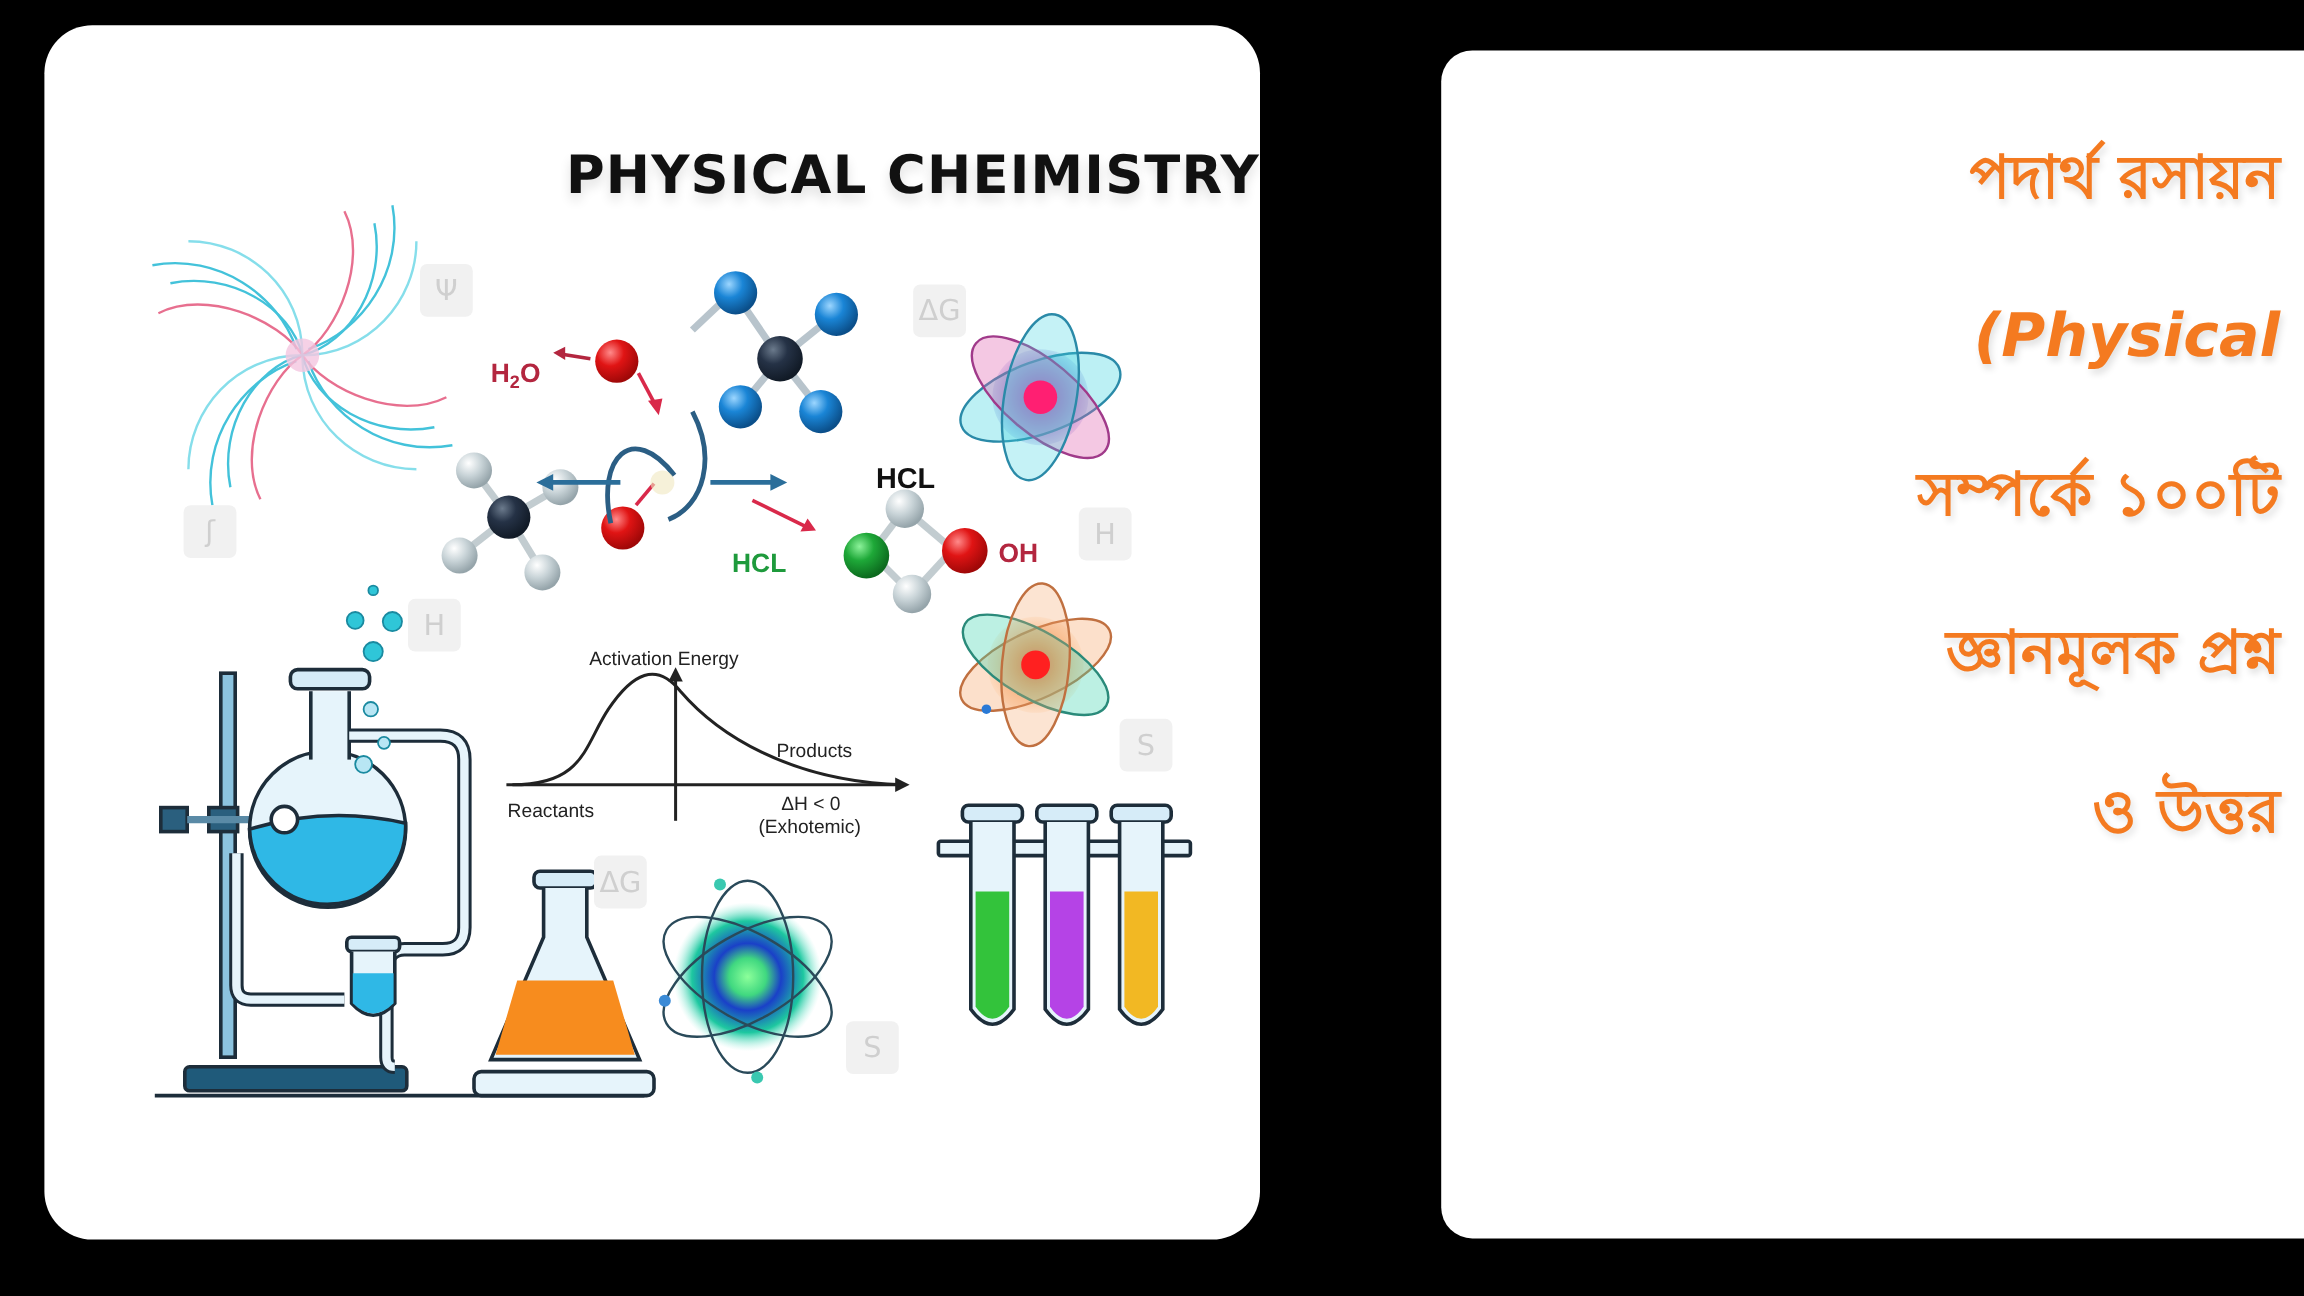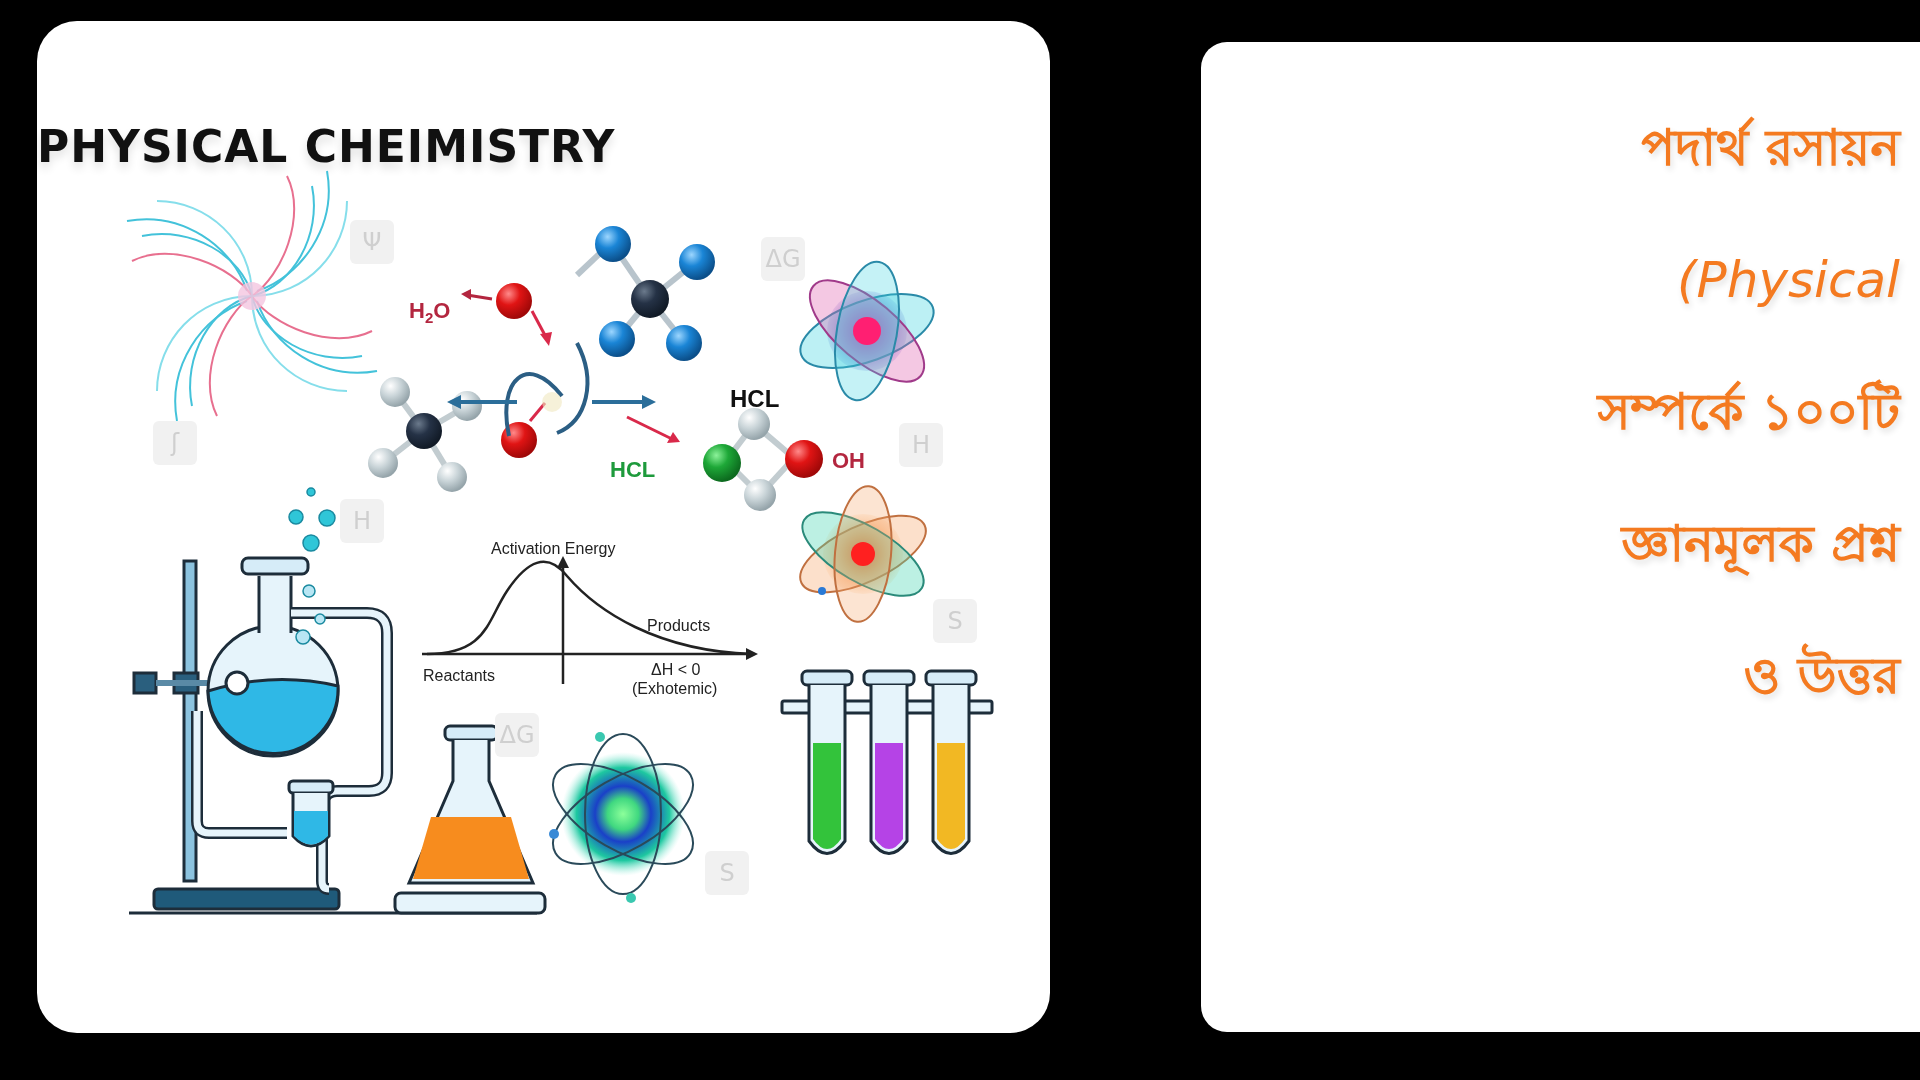--- a/index.html
+++ b/index.html
@@ -9,39 +9,39 @@
   }
   .card-left {
     position: absolute; left: 37px; top: 21px; width: 1013px; height: 1012px;
     background: #ffffff; border-radius: 40px; overflow: hidden;
   }
   .card-right {
     position: absolute; left: 1201px; top: 42px; width: 760px; height: 990px;
     background: #ffffff; border-radius: 26px; overflow: hidden;
   }
   .main-title {
-    position: absolute; left: 0; right: 0; top: 100px; text-align: left;
+    position: absolute; left: 0; right: 0; top: 100px; text-align: right;
     font-family: "DejaVu Sans", sans-serif; font-weight: bold; font-size: 44px;
     letter-spacing: 1px; color: #111111;
     text-shadow: 0 6px 10px rgba(0,0,0,0.12);
   }
   .illus { position: absolute; left: 0; top: 0; width: 1013px; height: 1012px; }
   .tile {
     position: absolute; width: 44px; height: 44px; background: #f1f1f1; border-radius: 6px;
     color: #cfcfcf; font-family: "DejaVu Sans", sans-serif; font-size: 24px;
     display: flex; align-items: center; justify-content: center;
   }
   .svg-label { font-family: "Liberation Sans", sans-serif; }
   .bn-title {
     position: absolute; right: 61px; top: 40px; width: 640px; text-align: right;
     color: #f47a20; font-family: "DejaVu Sans", sans-serif; font-weight: bold;
     font-size: 50px; line-height: 132px;
     text-shadow: 2px 4px 6px rgba(0,0,0,0.12);
   }
-  .bn-title .en { font-style: italic; font-weight: normal; }
+  .bn-title .en { font-style: italic; font-weight: bold; }
 </style>
 </head>
 <body>
 
 <div class="card-left">
   <div class="main-title">PHYSICAL CHEIMISTRY</div>
 
   <svg class="illus" viewBox="0 0 1013 1012" xmlns="http://www.w3.org/2000/svg">
     <defs>
       <radialGradient id="gBall" cx="35%" cy="30%" r="70%">

